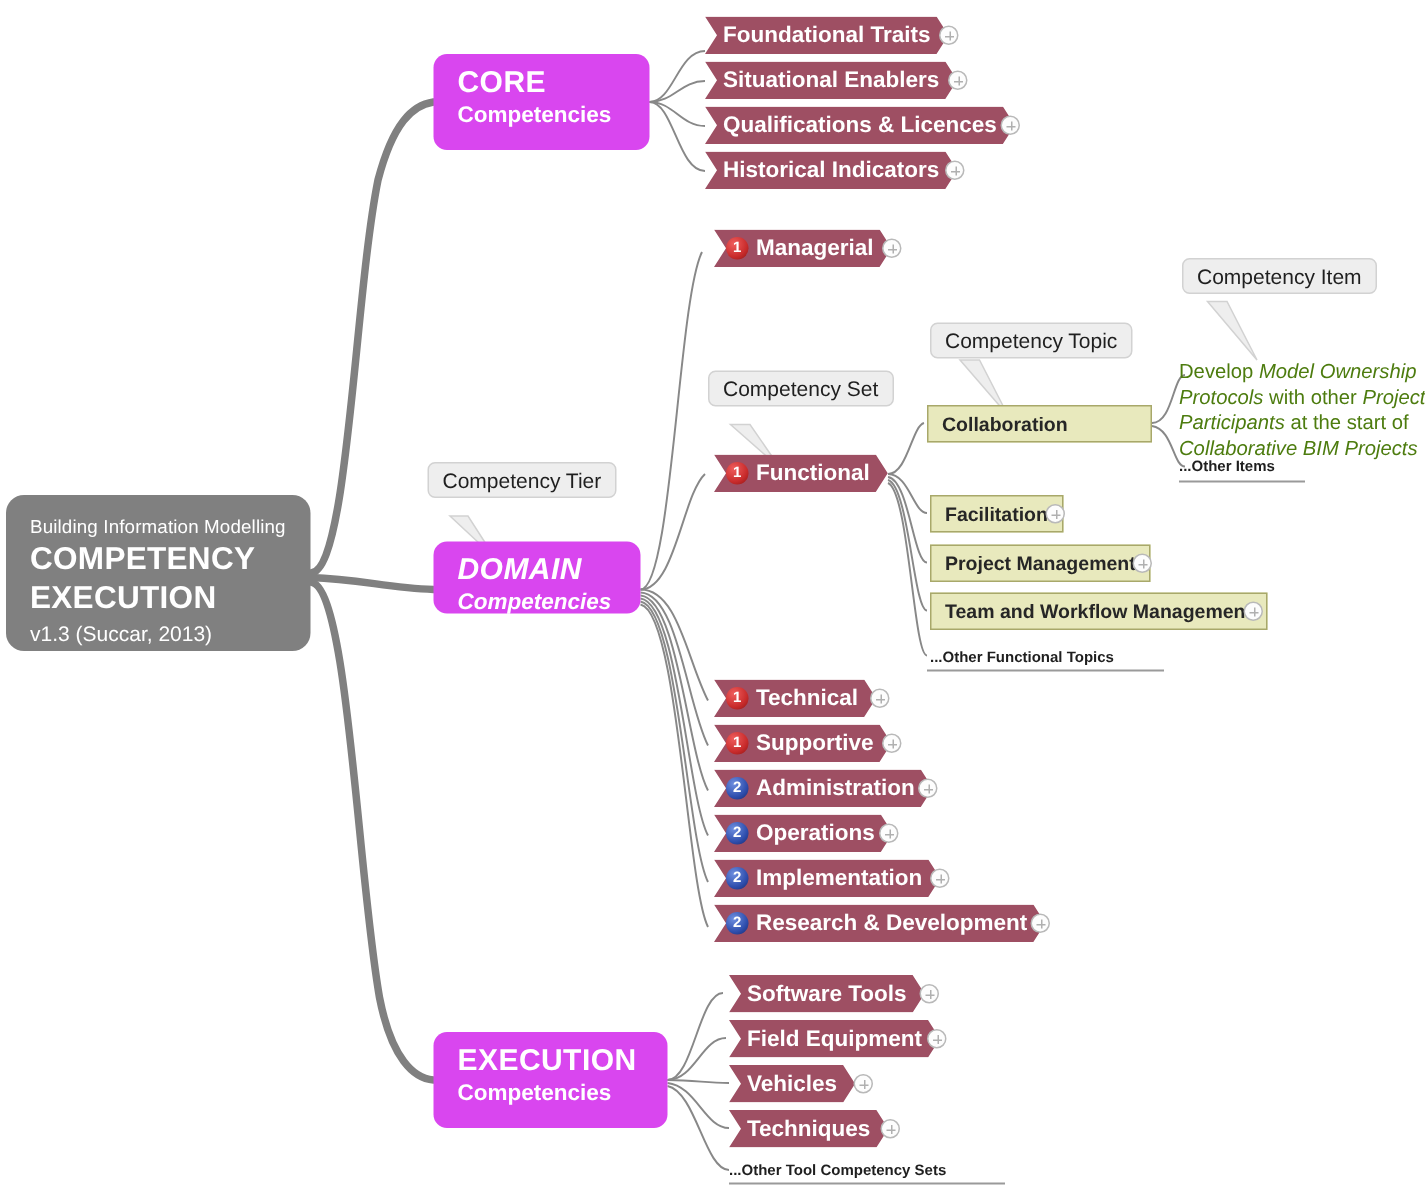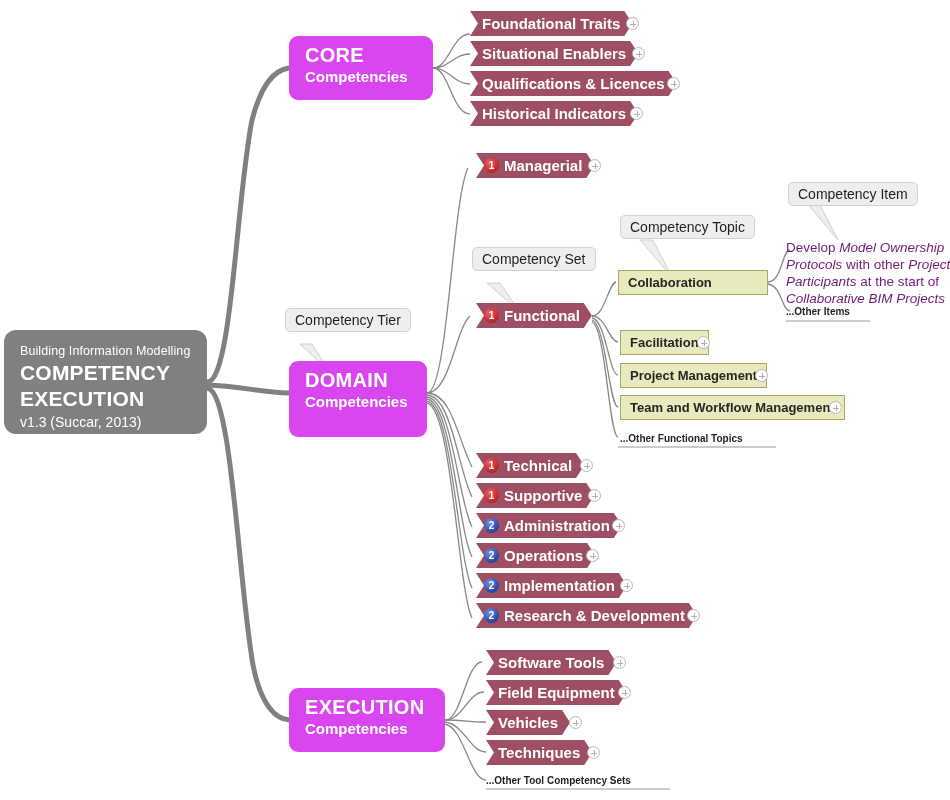--- a/index.html
+++ b/index.html
@@ -68,21 +68,21 @@
     line-height: 23px;
     font-weight: bold;
     letter-spacing: .3px;
   }
   .tier .t2 {
     font-size: 15px;
     line-height: 19px;
     font-weight: bold;
   }
   #tier-core     { left: 289px; top: 36px;  width: 144px; height: 64px; }
-  #tier-domain   { left: 289px; top: 361px; width: 138px; height: 76px; }
+  #tier-domain   { left: 289px; top: 361px; width: 138px; height: 48px; font-style: italic; }
   #tier-exec     { left: 289px; top: 688px; width: 156px; height: 64px; }
 
   
   .chev {
     position: absolute;
     height: 25px;
     background: #9e4f63;
     color: #ffffff;
     font-size: 15px;
     font-weight: bold;
@@ -166,21 +166,21 @@
     color: #1f1f1f;
     font-size: 10px;
     font-weight: bold;
     white-space: nowrap;
     line-height: 18px;
   }
 
   
   .item-text {
     position: absolute;
-    color: #701a75;
+    color: #4d7c0f;
     font-size: 13.5px;
     line-height: 17px;
     width: 165px;
   }
   .item-text i { font-style: italic; }
 </style>
 </head>
 <body>
 
 <div id="stage">
@@ -349,15 +349,15 @@
   <div class="plus" style="left:569px; top:716px;"></div>
 
   <div class="chev" style="left:486px; top:740px;">Techniques</div>
   <div class="plus" style="left:587px; top:746px;"></div>
 
   <div class="other" style="left:486px; top:772px;">...Other Tool Competency Sets</div>
 
   <div class="callout" style="left:285px; top:308px;">Competency Tier</div>
   <div class="callout" style="left:472px; top:247px;">Competency Set</div>
   <div class="callout" style="left:620px; top:215px;">Competency Topic</div>
-  <div class="callout" style="left:788px; top:182px;">Competency Item</div>
+  <div class="callout" style="left:788px; top:172px;">Competency Item</div>
 
 </div>
 
 </body></html>

